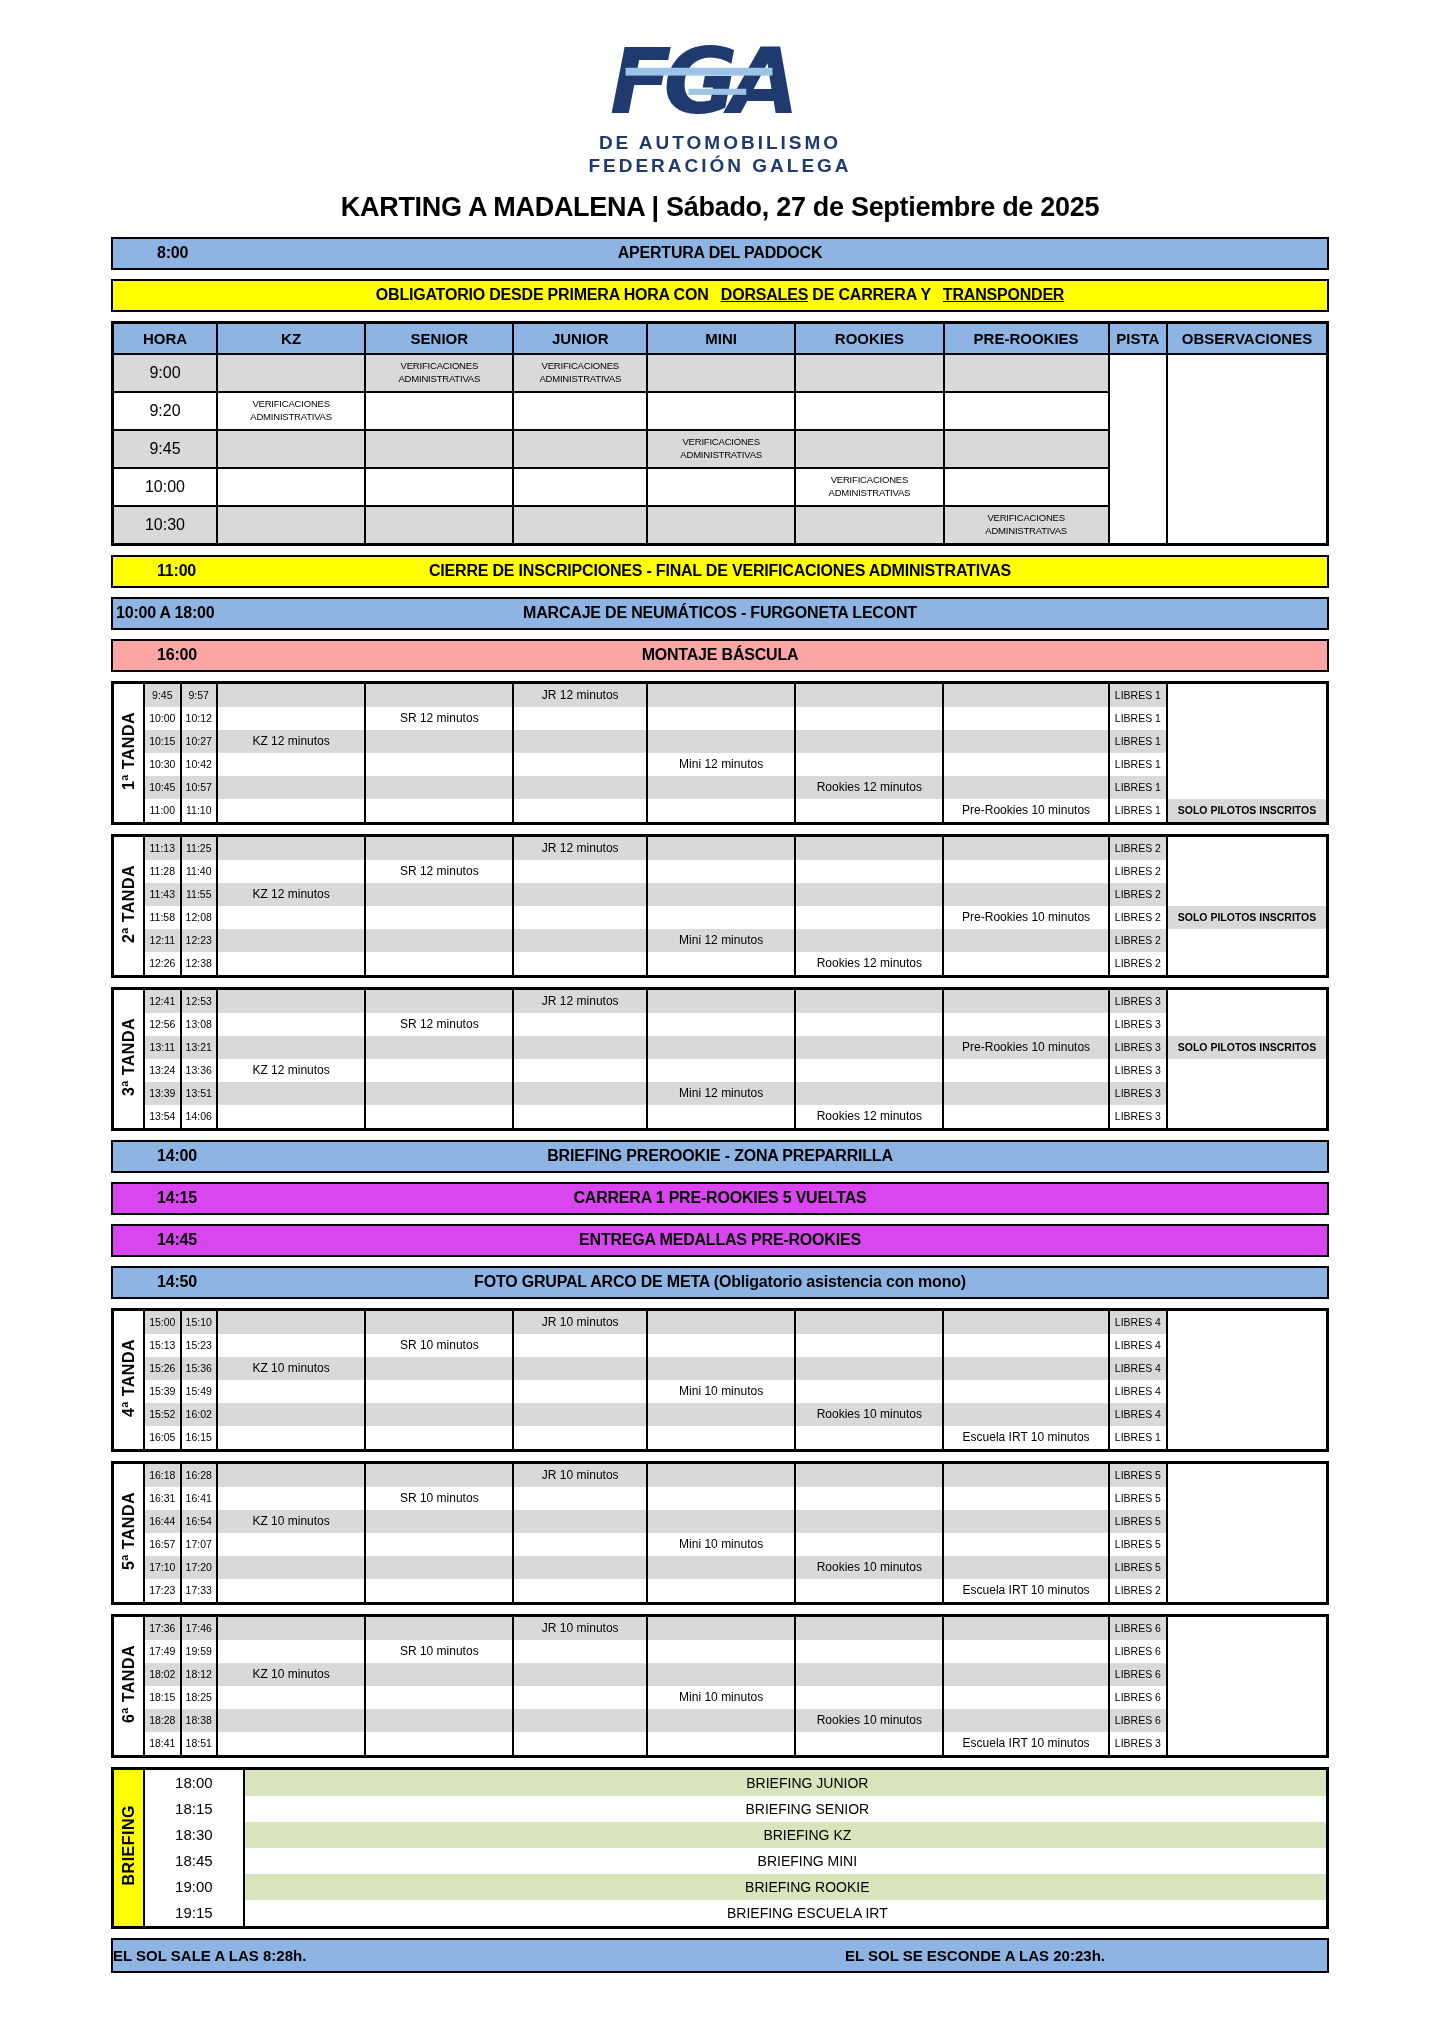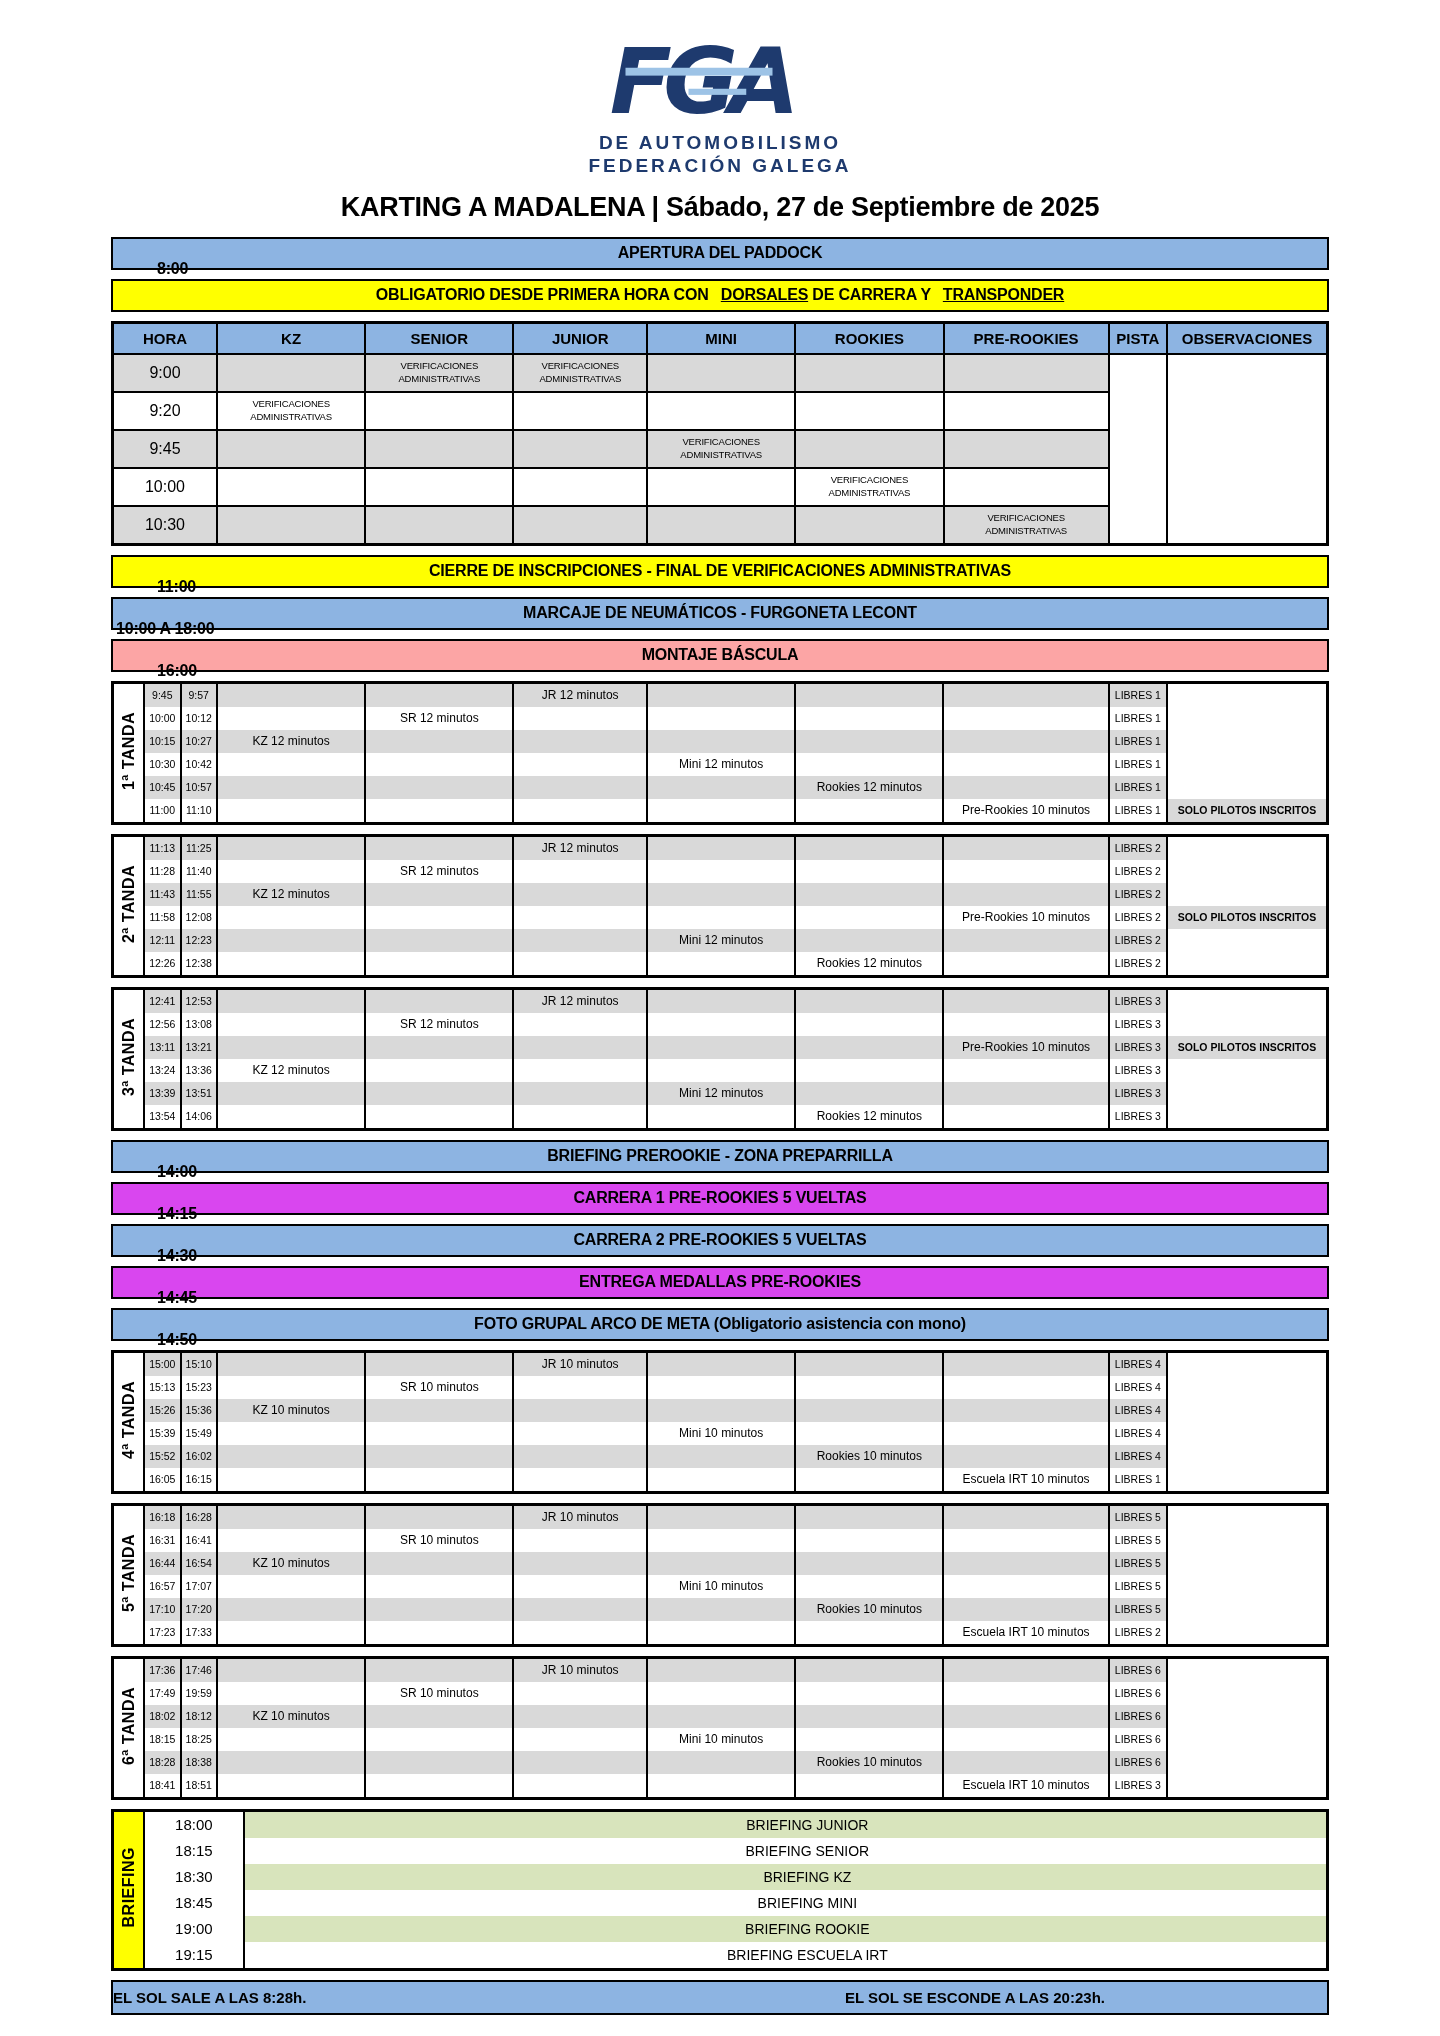--- a/index.html
+++ b/index.html
@@ -7,21 +7,21 @@
   .page{width:1218px;margin:0 auto;padding-top:28px;}
   
   .logo-wrap{text-align:center;margin-bottom:6px;}
   .logo-svg{display:block;margin:0 auto;}
   .org-line{font-weight:bold;color:#1e3a6e;font-size:19px;letter-spacing:3px;line-height:1.2;text-align:center;}
   
   .title{font-weight:bold;font-size:27px;text-align:center;margin:14px 0 14px 0;letter-spacing:-0.3px;}
   
   .bar{position:relative;height:29px;border:2px solid #000;display:flex;align-items:center;justify-content:center;
        margin-bottom:9px;font-weight:bold;font-size:16px;letter-spacing:-0.2px;}
-  .bar .bar-time{position:absolute;left:44px;top:50%;transform:translateY(-50%);margin-top:16px;}
+  .bar .bar-time{position:absolute;left:44px;top:50%;transform:translateY(-50%);}
   .bar .bar-time.flush{left:3px;}
   .blue{background:#8db4e2;}
   .lightblue{background:#d946ef;}
   .strongblue{background:#fca5a5;}
   .yellowbar{background:#ffff00;}
   .u{text-decoration:underline;padding-left:8px;}
   
   table{border-collapse:collapse;width:100%;table-layout:fixed;margin-bottom:9px;}
   td,th{padding:0;overflow:hidden;white-space:nowrap;}
   tr.gray td{background:#d9d9d9;}
@@ -468,24 +468,20 @@
     </table>
 
   <div class="bar blue">
     <span class="bar-time">14:00</span>
     <span class="bar-label">BRIEFING PREROOKIE - ZONA PREPARRILLA</span>
   </div>
   <div class="bar lightblue">
     <span class="bar-time">14:15</span>
     <span class="bar-label">CARRERA 1 PRE-ROOKIES 5 VUELTAS</span>
   </div>
-  <div class="bar blue">
-    <span class="bar-time">14:30</span>
-    <span class="bar-label">CARRERA 2 PRE-ROOKIES 5 VUELTAS</span>
-  </div>
   <div class="bar lightblue">
     <span class="bar-time">14:45</span>
     <span class="bar-label">ENTREGA MEDALLAS PRE-ROOKIES</span>
   </div>
   <div class="bar blue">
     <span class="bar-time">14:50</span>
     <span class="bar-label">FOTO GRUPAL ARCO DE META (Obligatorio asistencia con mono)</span>
   </div>
 
   <table class="tanda-table">

